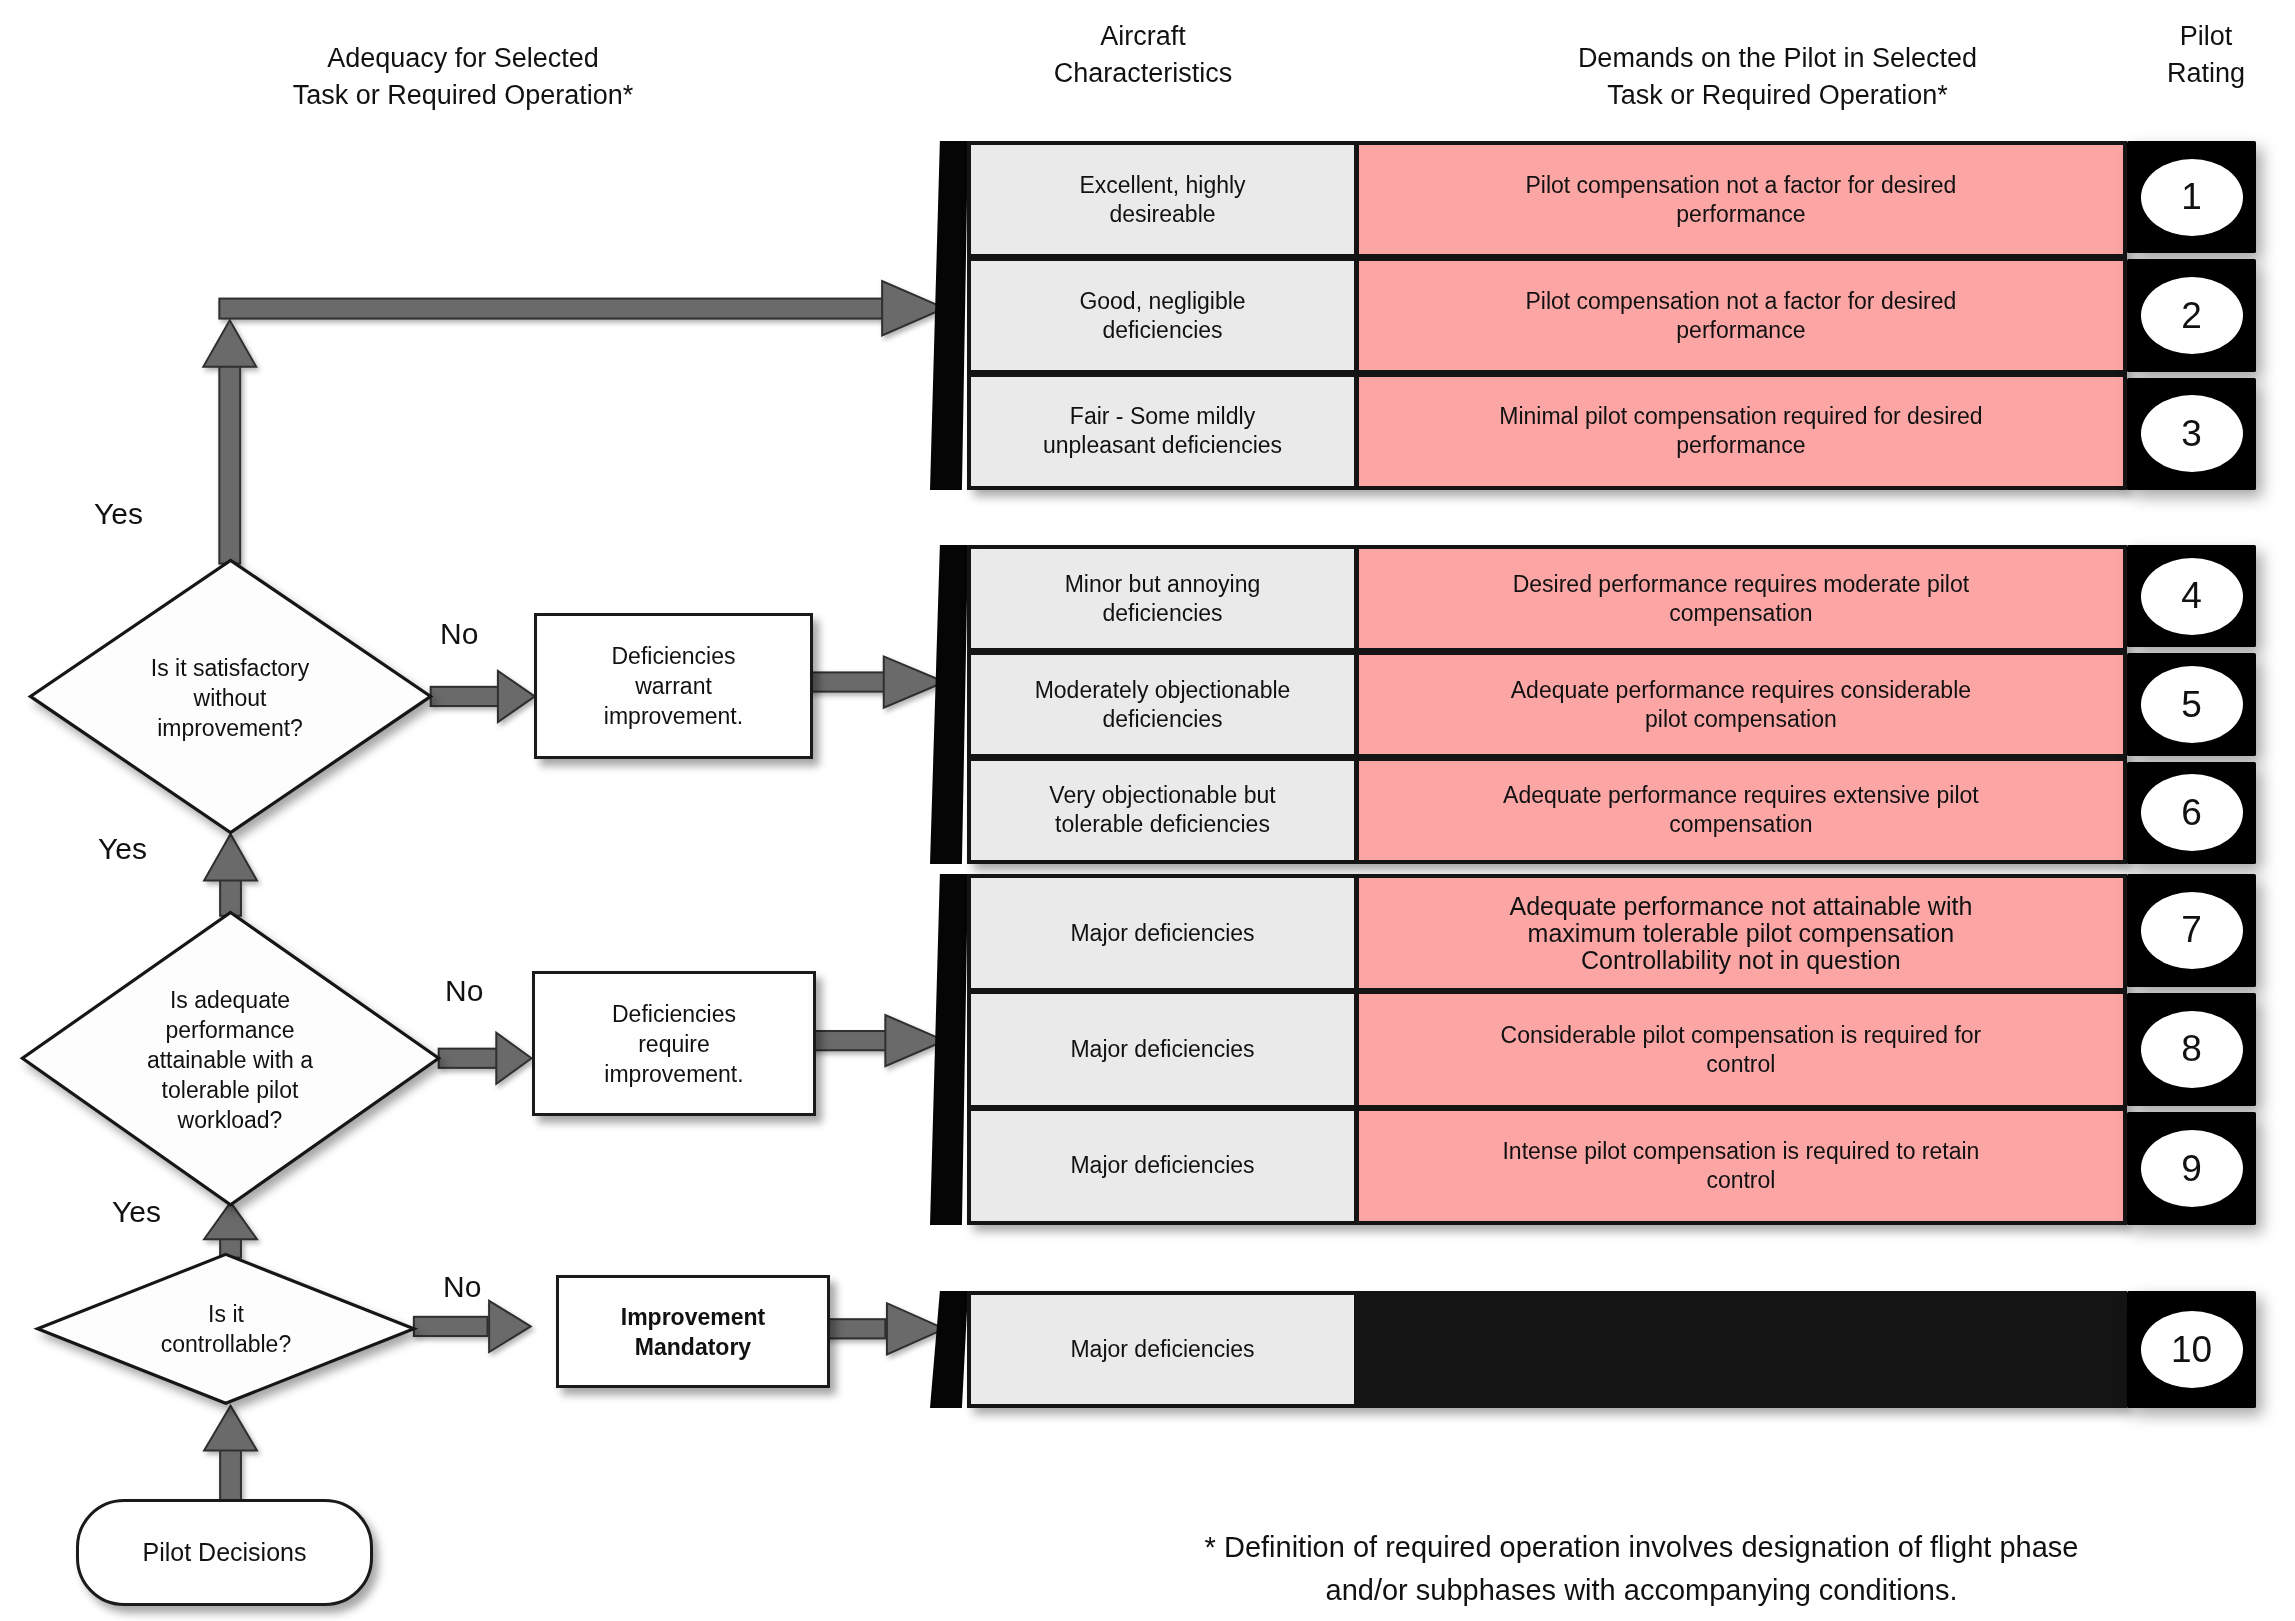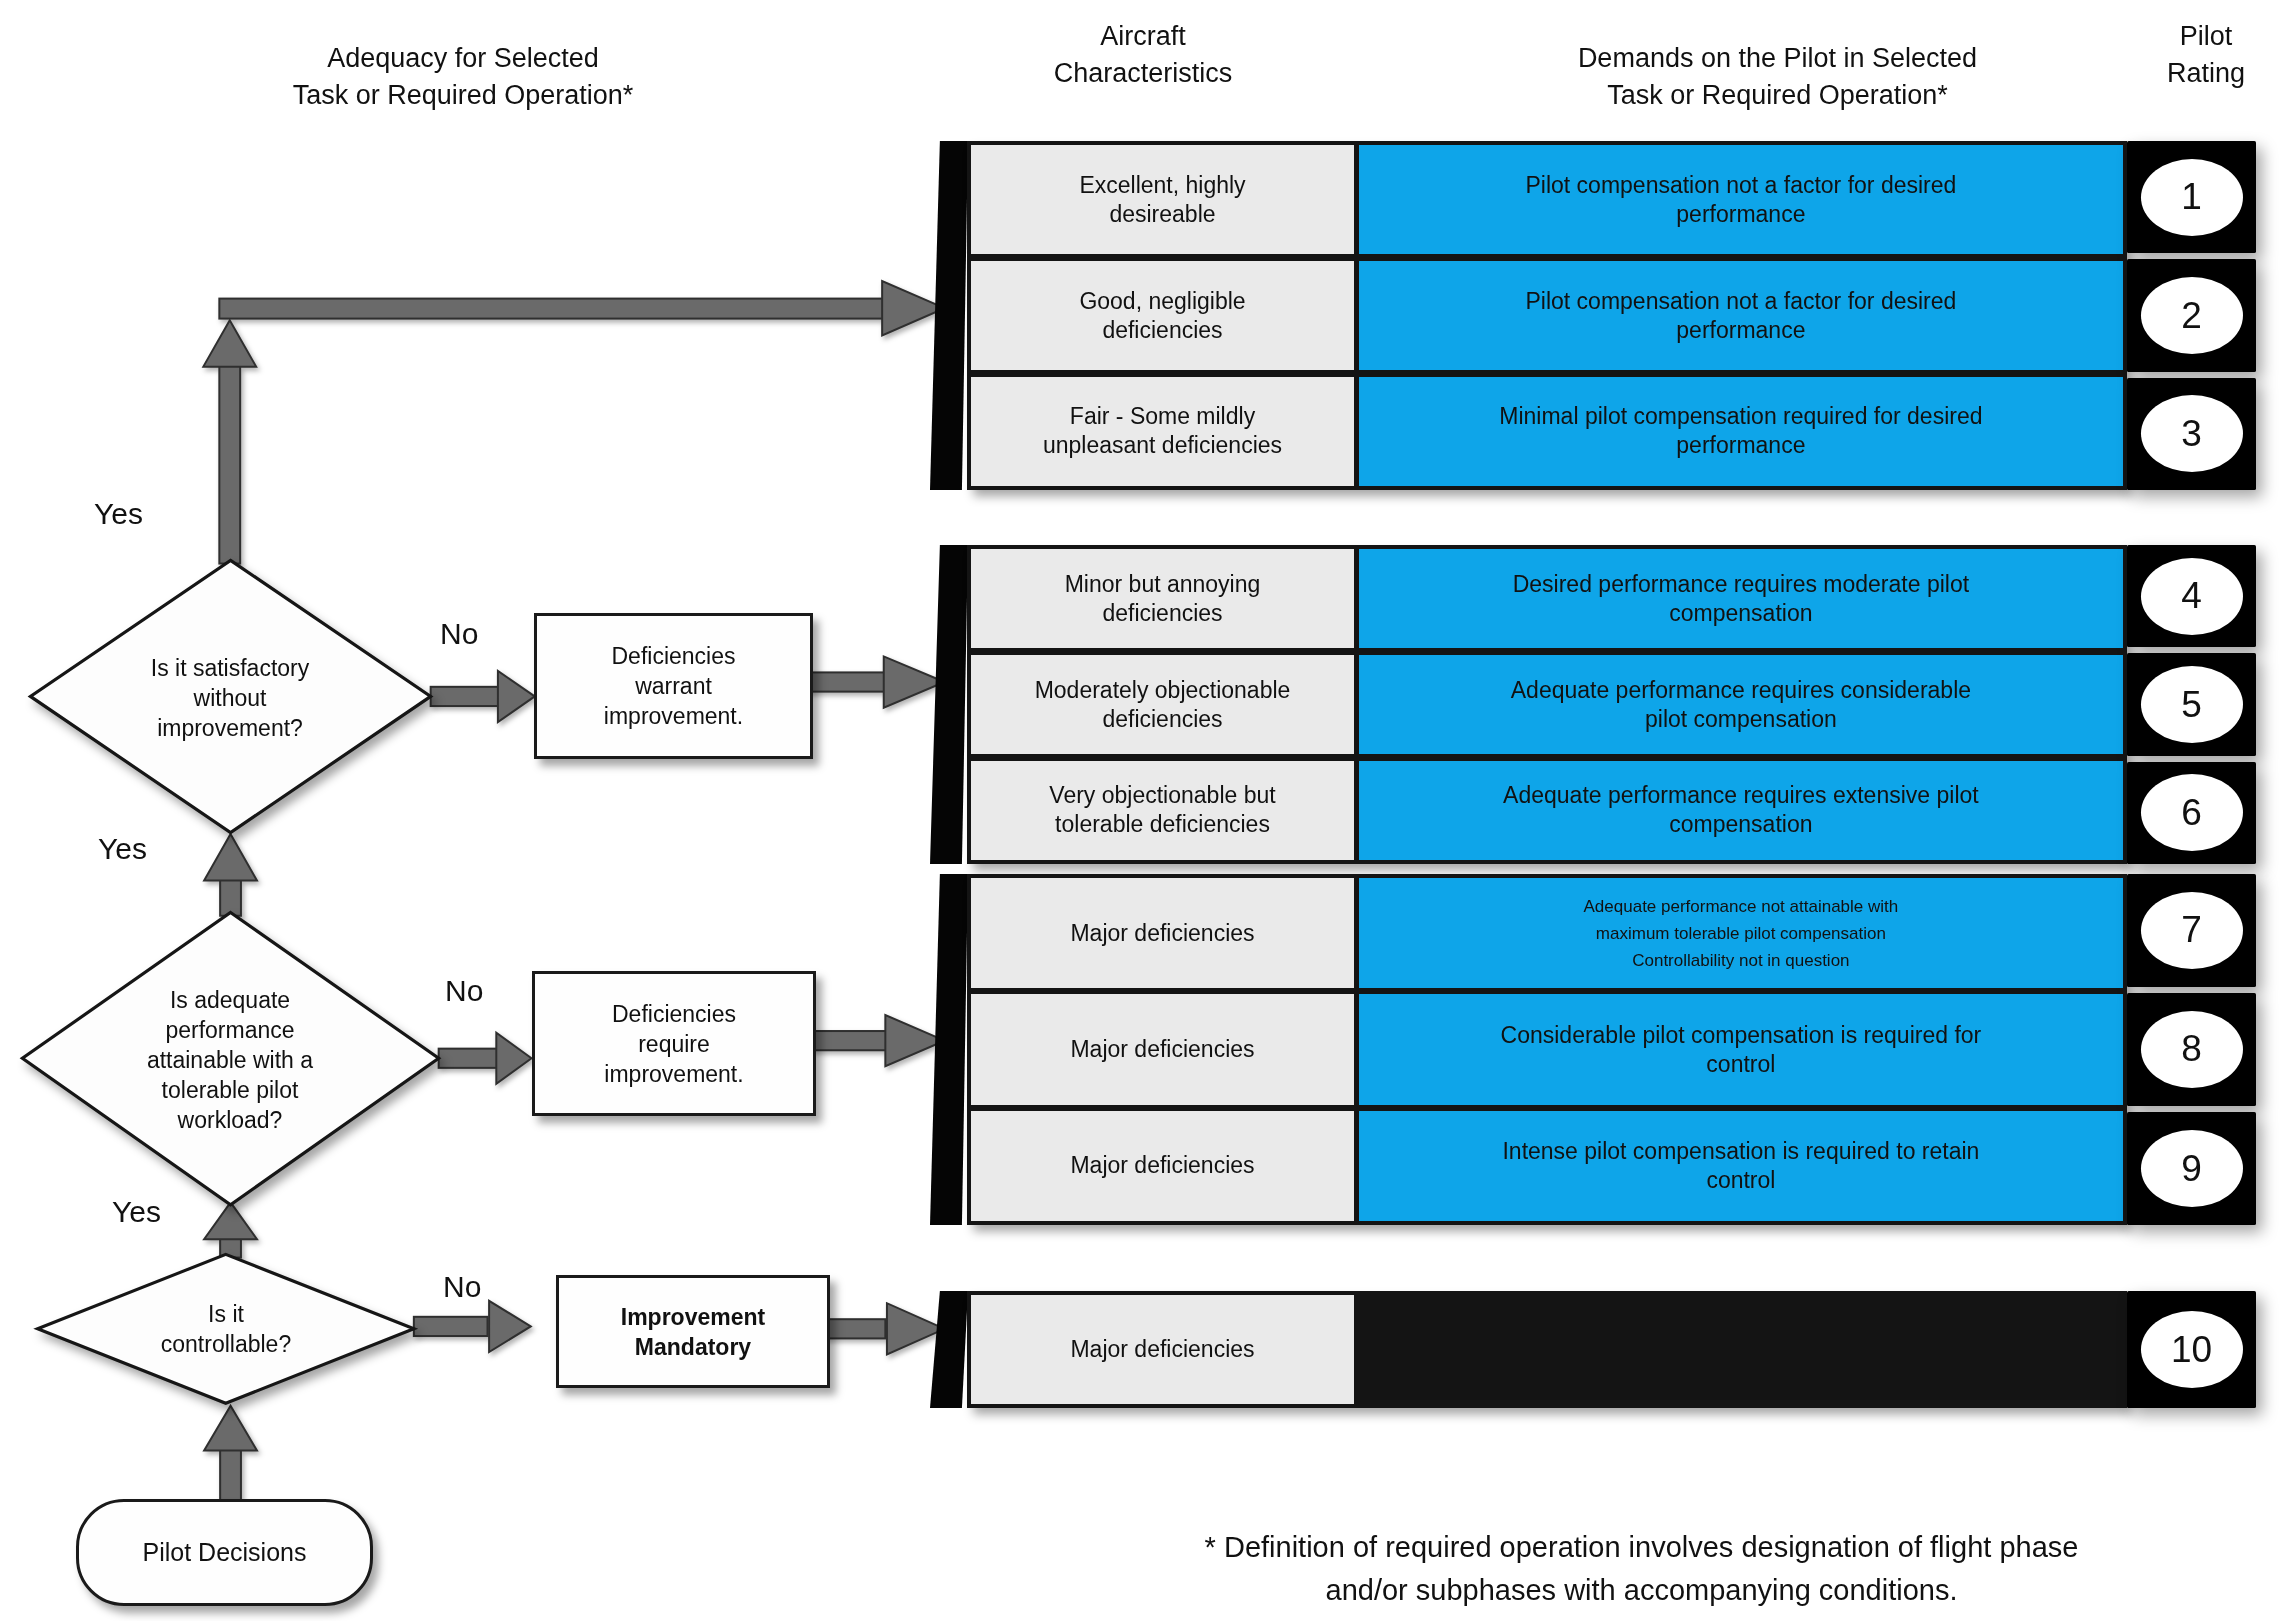--- a/index.html
+++ b/index.html
@@ -37,21 +37,21 @@
     position:absolute;left:37px;top:0;bottom:0;width:1160px;box-sizing:border-box;
     background:#141414;border:4.8px solid #141414;
     display:flex;flex-direction:column;gap:6.4px;
     box-shadow:6.4px 7.2px 9.6px rgba(0,0,0,0.35);
   }
   .row{flex:1;display:flex;min-height:0;}
   .cell{display:flex;align-items:center;justify-content:center;text-align:center;
         white-space:pre-line;font-size:23px;line-height:29px;}
   .char{width:383px;background:#eaeaea;}
   .vdiv{width:4.8px;background:#141414;}
-  .dem{flex:1;background:#0ea5e9;}
+  .dem{flex:1;background:#fca5a5;}
   .band{
     position:absolute;left:1197px;top:0;bottom:0;width:129px;
     display:flex;flex-direction:column;gap:6.4px;
     filter:drop-shadow(6.4px 7.2px 7.2px rgba(0,0,0,0.35));
   }
   .rcell{flex:1;background:#000;display:flex;align-items:center;justify-content:center;border-radius:1.6px;}
   .oval{width:102px;height:77px;background:#fff;border-radius:50%;
         display:flex;align-items:center;justify-content:center;
         font-size:37px;color:#111;}
   .foot{font-size:29px;line-height:43px;margin-top:35px;}
@@ -205,21 +205,21 @@
         </div>
     </div>
   </div>
 
   <div class="block" style="left:930px;top:874px;width:1361px;height:351px;">
     <div class="wedge"></div>
     <div class="cells">
       <div class="row">
         <div class="cell char">Major deficiencies</div>
         <div class="vdiv"></div>
-        <div class="cell dem" style="font-size:17px;line-height:27px;">Adequate performance not attainable with
+        <div class="cell dem" style="font-size:25px;line-height:27px;">Adequate performance not attainable with
 maximum tolerable pilot compensation
 Controllability not in question</div>
       </div>
       <div class="row">
         <div class="cell char">Major deficiencies</div>
         <div class="vdiv"></div>
         <div class="cell dem">Considerable pilot compensation is required for
 control</div>
       </div>
       <div class="row">

